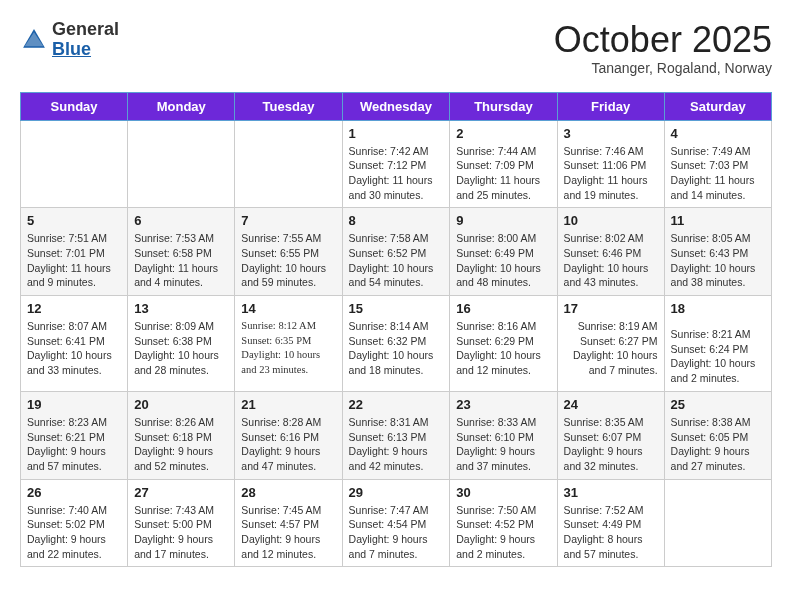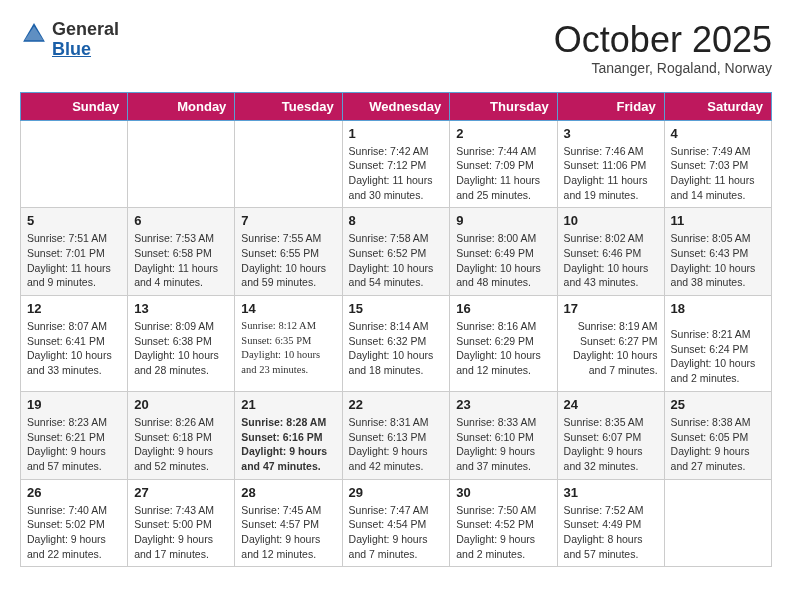--- a/index.html
+++ b/index.html
@@ -11,20 +11,21 @@
       padding: 20px;
     }
     .header {
       display: flex;
       justify-content: space-between;
       align-items: flex-start;
       margin-bottom: 16px;
     }
     .logo {
       display: flex;
+      align-items: center;
       gap: 4px;
     }
     .logo-text {
       font-size: 18px;
       font-weight: bold;
       line-height: 1.1;
     }
     .logo-general { color: #333; }
     .logo-blue { color: #1a5fa8; text-decoration: underline; }
     .logo-icon {
@@ -43,26 +44,26 @@
     .subtitle {
       font-size: 14px;
       color: #444;
     }
     .calendar {
       width: 100%;
       border-collapse: collapse;
       border: 1px solid #ccc;
     }
     .calendar th {
-      background-color: #be185d;
+      background-color: #6d28d9;
       color: #fff;
       font-size: 13px;
       font-weight: bold;
       padding: 6px 8px;
-      text-align: right;
+      text-align: center;
       border: 1px solid #5a9fd4;
     }
     .calendar td {
       border: 1px solid #ccc;
       vertical-align: top;
       padding: 5px 6px;
       width: 108px;
       min-height: 80px;
       font-size: 11px;
       color: #333;
@@ -264,21 +265,21 @@
         </td>
         <td>
           <div class="day-number">20</div>
           <div class="day-info" style="white-space: pre-line;">Sunrise: 8:26 AM
 Sunset: 6:18 PM
 Daylight: 9 hours
 and 52 minutes.</div>
         </td>
         <td>
           <div class="day-number">21</div>
-          <div class="day-info" style="white-space: pre-line; font-weight: bold;">Sunrise: 8:28 AM
+          <div class="day-info" style="white-space: pre-line;">Sunrise: 8:28 AM
 Sunset: 6:16 PM
 Daylight: 9 hours
 and 47 minutes.</div>
         </td>
         <td>
           <div class="day-number">22</div>
           <div class="day-info" style="white-space: pre-line;">Sunrise: 8:31 AM
 Sunset: 6:13 PM
 Daylight: 9 hours
 and 42 minutes.</div>

